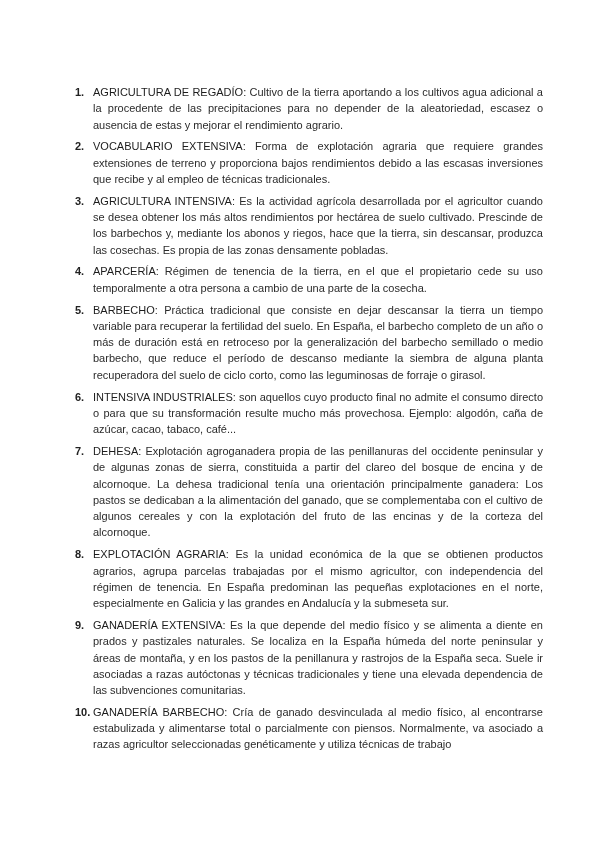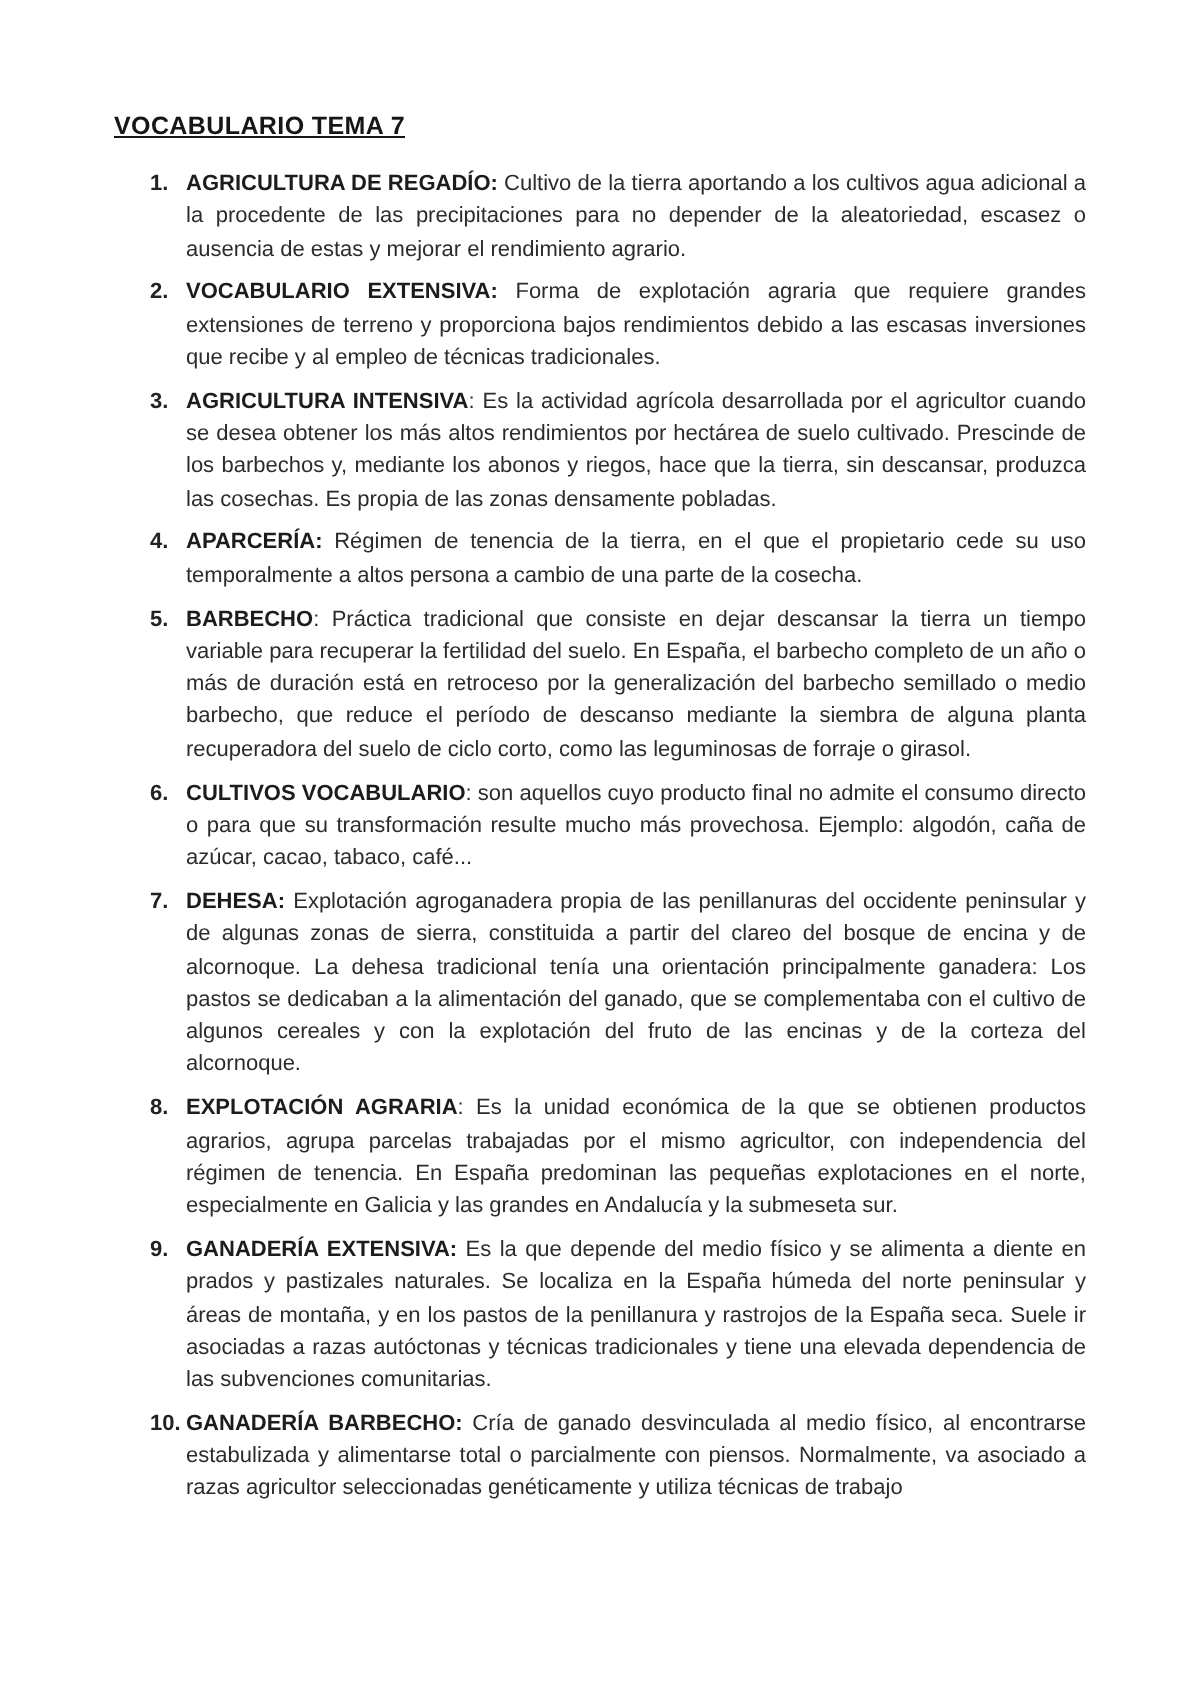--- a/index.html
+++ b/index.html
@@ -48,53 +48,52 @@
     color: #222222;
   }
   .item-body {
     flex: 1 1 auto;
     font-size: 11px;
     line-height: 16.3px;
     text-align: justify;
     color: #2b2b2b;
   }
   .item-term {
-    font-weight: bold;
+    font-weight: normal;
     color: #1c1c1c;
   }
 </style>
 </head>
 <body>
 
 <div class="page">
-  <h1 class="doc-title">VOCABULARIO TEMA 7</h1>
   <div class="vocab-list">
       <div class="vocab-item">
         <span class="item-number">1.</span>
         <div class="item-body"><span class="item-term">AGRICULTURA DE REGADÍO:</span><span class="item-definition"> Cultivo de la tierra aportando a los cultivos agua adicional a la procedente de las precipitaciones para no depender de la aleatoriedad, escasez o ausencia de estas y mejorar el rendimiento agrario.</span></div>
       </div>
       <div class="vocab-item">
         <span class="item-number">2.</span>
         <div class="item-body"><span class="item-term">VOCABULARIO EXTENSIVA:</span><span class="item-definition"> Forma de explotación agraria que requiere grandes extensiones de terreno y proporciona bajos rendimientos debido a las escasas inversiones que recibe y al empleo de técnicas tradicionales.</span></div>
       </div>
       <div class="vocab-item">
         <span class="item-number">3.</span>
         <div class="item-body"><span class="item-term">AGRICULTURA INTENSIVA</span><span class="item-definition">: Es la actividad agrícola desarrollada por el agricultor cuando se desea obtener los más altos rendimientos por hectárea de suelo cultivado. Prescinde de los barbechos y, mediante los abonos y riegos, hace que la tierra, sin descansar, produzca las cosechas. Es propia de las zonas densamente pobladas.</span></div>
       </div>
       <div class="vocab-item">
         <span class="item-number">4.</span>
-        <div class="item-body"><span class="item-term">APARCERÍA:</span><span class="item-definition"> Régimen de tenencia de la tierra, en el que el propietario cede su uso temporalmente a altos persona a cambio de una parte de la cosecha.</span></div>
+        <div class="item-body"><span class="item-term">APARCERÍA:</span><span class="item-definition"> Régimen de tenencia de la tierra, en el que el propietario cede su uso temporalmente a otra persona a cambio de una parte de la cosecha.</span></div>
       </div>
       <div class="vocab-item">
         <span class="item-number">5.</span>
         <div class="item-body"><span class="item-term">BARBECHO</span><span class="item-definition">: Práctica tradicional que consiste en dejar descansar la tierra un tiempo variable para recuperar la fertilidad del suelo. En España, el barbecho completo de un año o más de duración está en retroceso por la generalización del barbecho semillado o medio barbecho, que reduce el período de descanso mediante la siembra de alguna planta recuperadora del suelo de ciclo corto, como las leguminosas de forraje o girasol.</span></div>
       </div>
       <div class="vocab-item">
         <span class="item-number">6.</span>
-        <div class="item-body"><span class="item-term">CULTIVOS VOCABULARIO</span><span class="item-definition">: son aquellos cuyo producto final no admite el consumo directo o para que su transformación resulte mucho más provechosa. Ejemplo: algodón, caña de azúcar, cacao, tabaco, café...</span></div>
+        <div class="item-body"><span class="item-term">INTENSIVA INDUSTRIALES</span><span class="item-definition">: son aquellos cuyo producto final no admite el consumo directo o para que su transformación resulte mucho más provechosa. Ejemplo: algodón, caña de azúcar, cacao, tabaco, café...</span></div>
       </div>
       <div class="vocab-item">
         <span class="item-number">7.</span>
         <div class="item-body"><span class="item-term">DEHESA:</span><span class="item-definition"> Explotación agroganadera propia de las penillanuras del occidente peninsular y de algunas zonas de sierra, constituida a partir del clareo del bosque de encina y de alcornoque. La dehesa tradicional tenía una orientación principalmente ganadera: Los pastos se dedicaban a la alimentación del ganado, que se complementaba con el cultivo de algunos cereales y con la explotación del fruto de las encinas y de la corteza del alcornoque.</span></div>
       </div>
       <div class="vocab-item">
         <span class="item-number">8.</span>
         <div class="item-body"><span class="item-term">EXPLOTACIÓN AGRARIA</span><span class="item-definition">: Es la unidad económica de la que se obtienen productos agrarios, agrupa parcelas trabajadas por el mismo agricultor, con independencia del régimen de tenencia. En España predominan las pequeñas explotaciones en el norte, especialmente en Galicia y las grandes en Andalucía y la submeseta sur.</span></div>
       </div>
       <div class="vocab-item">

